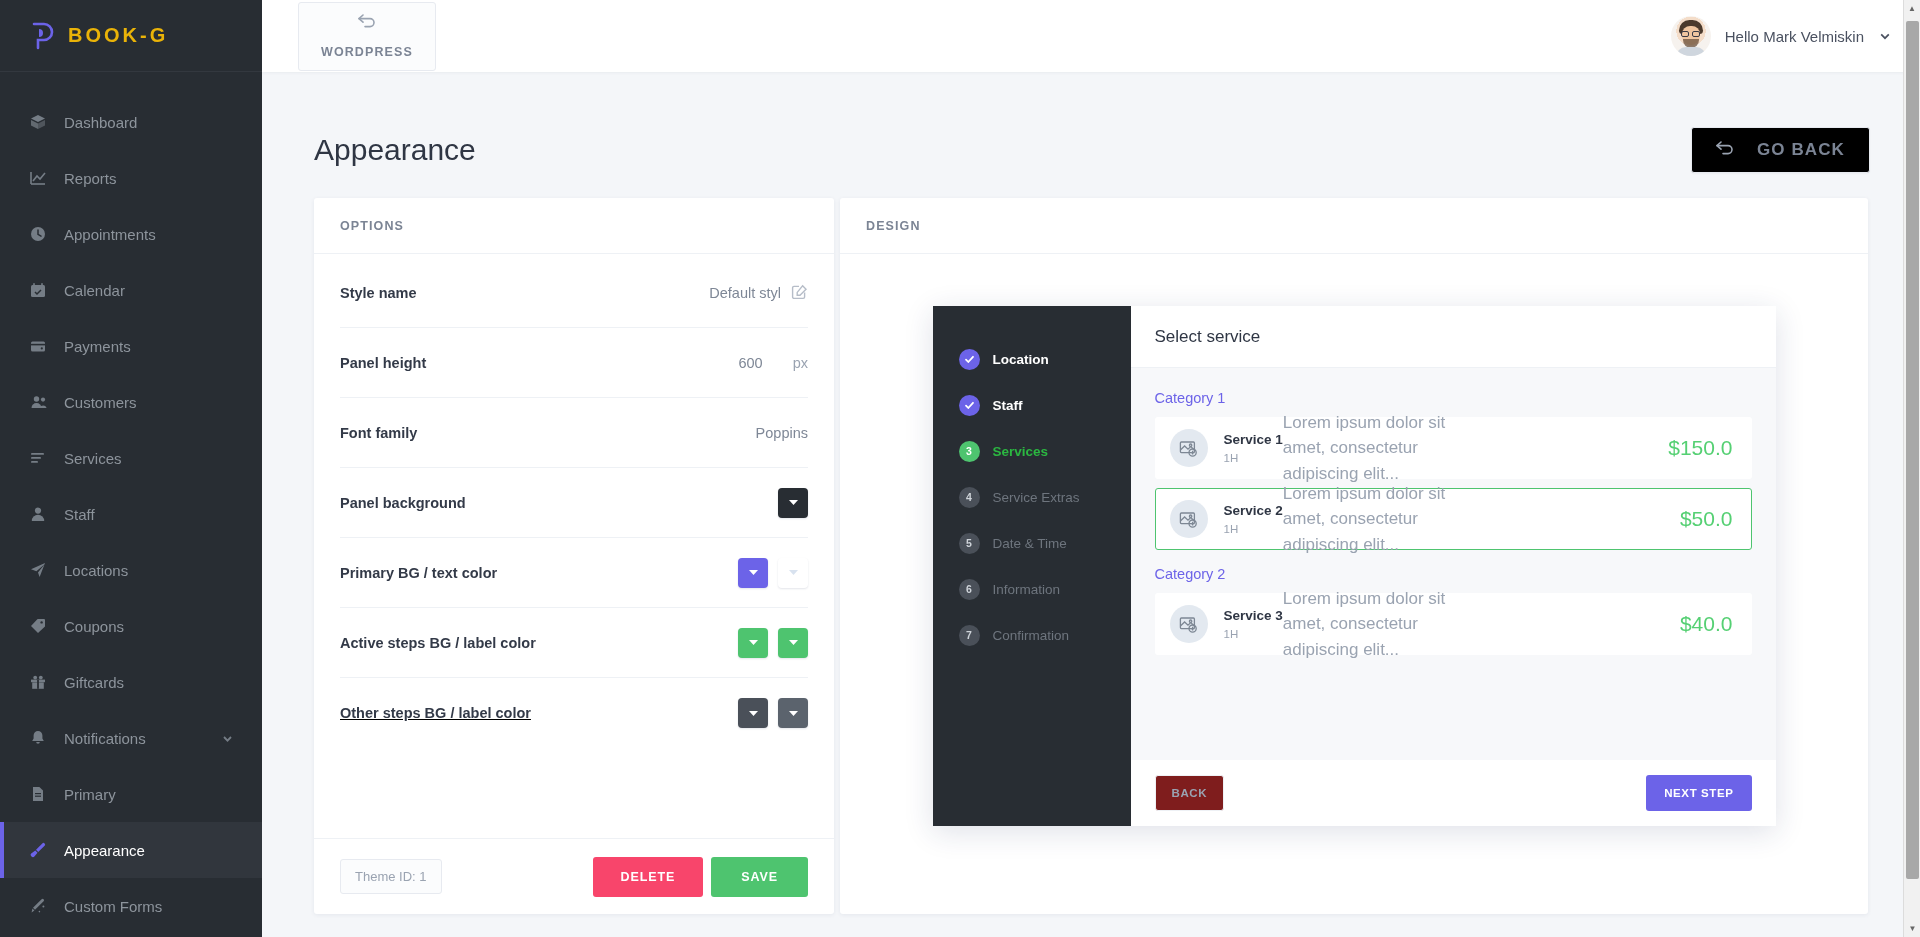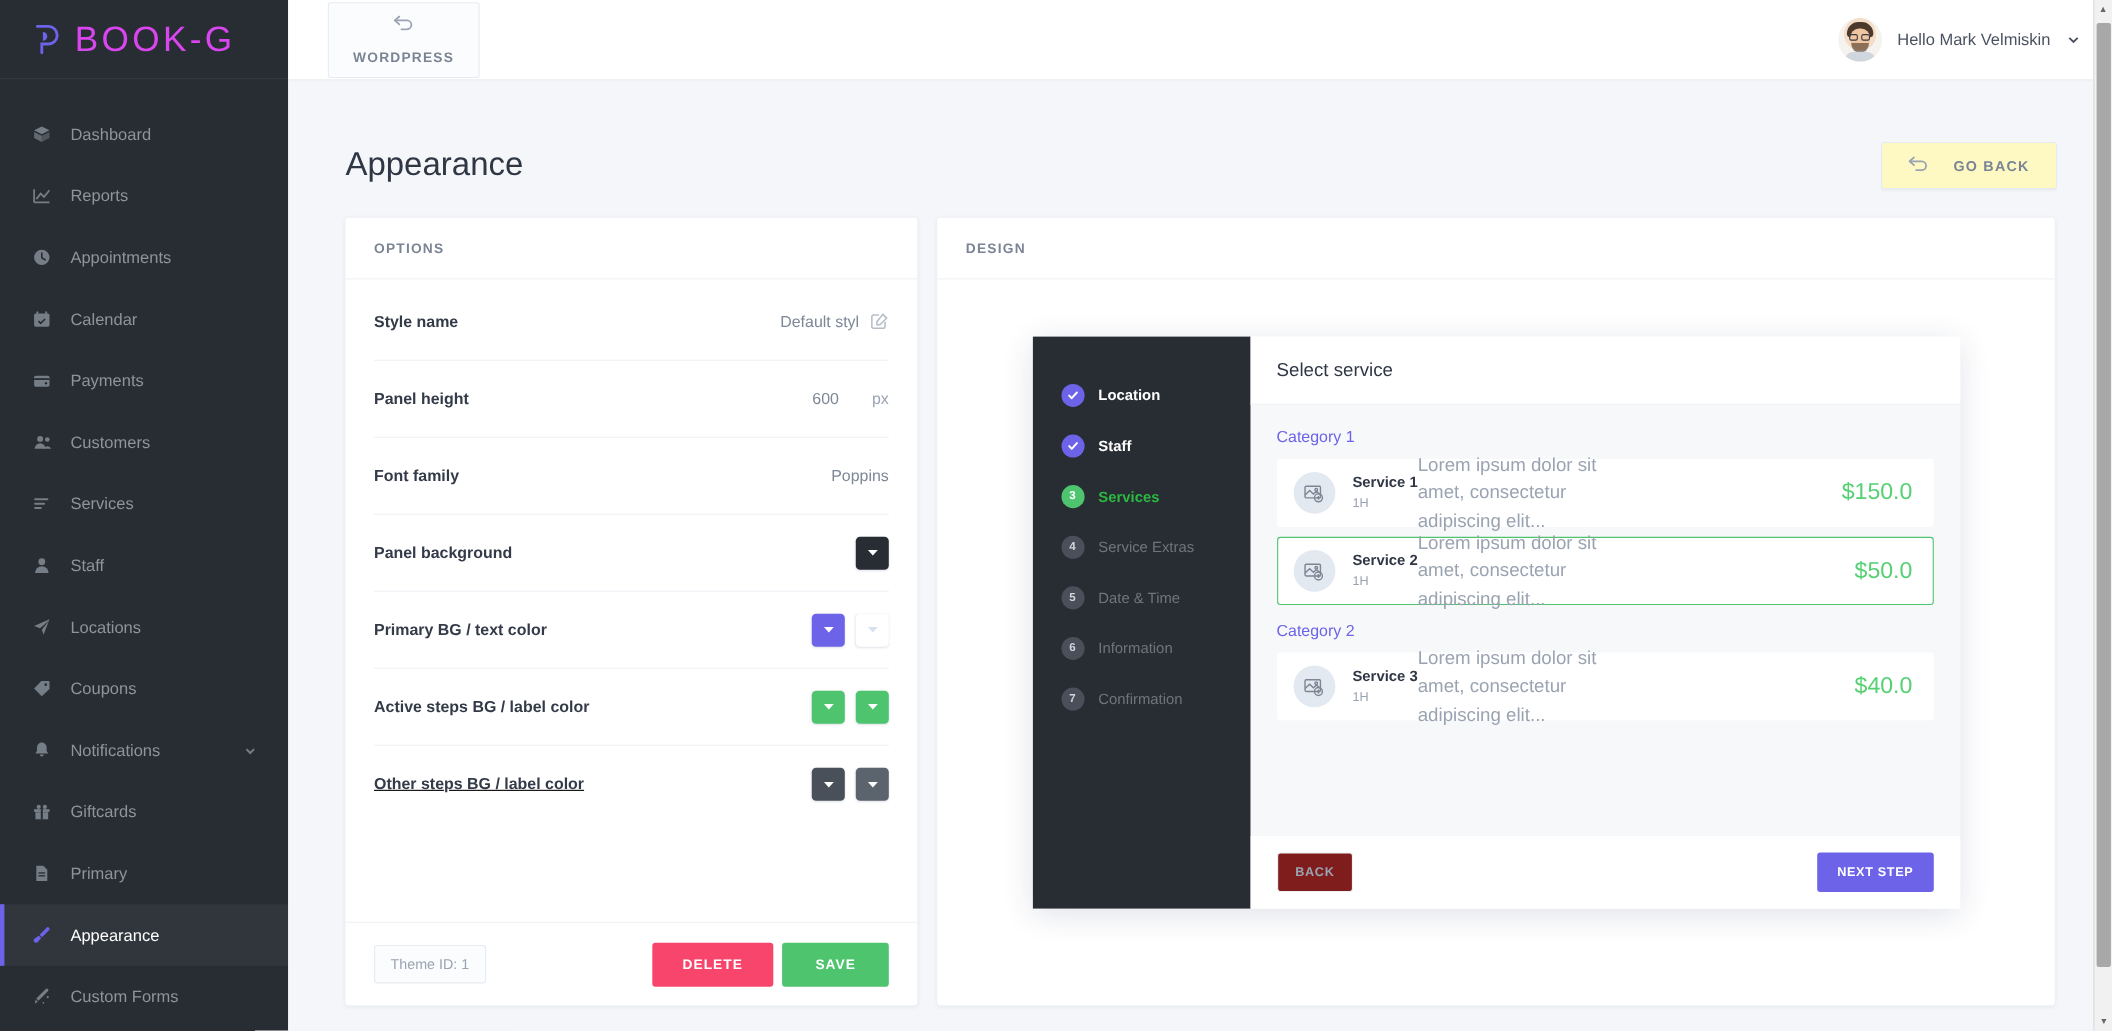--- a/index.html
+++ b/index.html
@@ -18,21 +18,21 @@
     position: relative;
     overflow: hidden;
   }
   .brand {
     height: 72px; display: flex; align-items: center;
     padding-left: 30px;
     border-bottom: 1px solid #33383f;
   }
   .brand-mark { margin-right: 12px; display:flex; align-items:center;}
   .brand-text {
-    color: #d946ef; font-size: 32px; font-weight: normal;
+    color: #eab308; font-size: 20px; font-weight: bold;
     letter-spacing: 3px;
   }
   .nav { padding-top: 22px; }
   .nav-item {
     display: flex; align-items: center;
     height: 56px; padding-left: 30px;
     color: #8d949c; font-size: 15px;
     position: relative; cursor: pointer;
   }
   .nav-item .nav-ico {
@@ -80,29 +80,29 @@
   .hello { color: #4a5160; font-size: 15px; }
   .hello-caret { color:#4a5160; display:flex; }
 
   .page-head {
     display: flex; align-items: center;
     padding: 38px 50px 0 52px; height: 118px;
   }
   .page-title { font-size: 30px; color: #2f3644; font-weight: normal; }
   .go-back {
     margin-left: auto; display: flex; align-items: center; gap: 23px;
-    border: 1px solid #e7eaf0; background: #fef9c3;
+    border: 1px solid #e7eaf0; background: #000000;
     border-radius: 3px; padding: 12px 24px;
-    color: #7b8494; font-size: 13px; font-weight: bold;
+    color: #7b8494; font-size: 17px; font-weight: bold;
     letter-spacing: 1.1px; cursor: pointer;
     box-shadow: 0 1px 2px rgba(20,30,60,.04);
   }
   .go-back svg { color:#9aa3b1; }
 
-  .panels { display: flex; gap: 18px; padding: 8px 52px 0 52px; align-items: flex-start; }
+  .panels { display: flex; gap: 6px; padding: 8px 52px 0 52px; align-items: flex-start; }
 
   .card {
     background: #ffffff;
     border-radius: 3px;
     box-shadow: 0 1px 4px rgba(25,40,80,.07);
   }
   .card-head {
     height: 56px; display: flex; align-items: center;
     padding: 0 26px;
     border-bottom: 1px solid #eef1f5;
@@ -340,43 +340,43 @@
               <path d="M7.6 1 H14 a1 1 0 0 1 1 1 v6.4 L8 15 L1 8 Z"></path>
               <circle cx="11.6" cy="4.4" r="1.2" fill="#282d33"></circle>
             </svg>
           </span>
         <span class="nav-label">Coupons</span>
       </div>
 
       <div class="nav-item">
         <span class="nav-ico">
             <svg width="16" height="16" viewBox="0 0 16 16" fill="currentColor">
-              <path d="M8 1 a4.4 4.4 0 0 1 4.4 4.4 v3.2 l1.4 2.4 H2.2 l1.4-2.4 V5.4 A4.4 4.4 0 0 1 8 1z"></path>
-              <path d="M6.2 12 a1.8 1.8 0 0 0 3.6 0z"></path>
-            </svg>
-          </span>
-        <span class="nav-label">Notifications</span>
-        <span class="nav-caret">
-            <svg width="13" height="13" viewBox="0 0 13 13" fill="none" stroke="currentColor" stroke-width="1.8">
-              <path d="M3 5 L6.5 8.6 L10 5"></path>
-            </svg>
-          </span>
-      </div>
-
-      <div class="nav-item">
-        <span class="nav-ico">
-            <svg width="16" height="16" viewBox="0 0 16 16" fill="currentColor">
               <rect x="1" y="5.6" width="14" height="2.6"></rect>
               <rect x="2.2" y="8.4" width="11.6" height="6.4"></rect>
               <rect x="7.1" y="5.6" width="1.8" height="9.2" fill="#282d33"></rect>
               <circle cx="5.2" cy="3.6" r="1.9"></circle>
               <circle cx="10.8" cy="3.6" r="1.9"></circle>
             </svg>
           </span>
         <span class="nav-label">Giftcards</span>
+      </div>
+
+      <div class="nav-item">
+        <span class="nav-ico">
+            <svg width="16" height="16" viewBox="0 0 16 16" fill="currentColor">
+              <path d="M8 1 a4.4 4.4 0 0 1 4.4 4.4 v3.2 l1.4 2.4 H2.2 l1.4-2.4 V5.4 A4.4 4.4 0 0 1 8 1z"></path>
+              <path d="M6.2 12 a1.8 1.8 0 0 0 3.6 0z"></path>
+            </svg>
+          </span>
+        <span class="nav-label">Notifications</span>
+        <span class="nav-caret">
+            <svg width="13" height="13" viewBox="0 0 13 13" fill="none" stroke="currentColor" stroke-width="1.8">
+              <path d="M3 5 L6.5 8.6 L10 5"></path>
+            </svg>
+          </span>
       </div>
 
       <div class="nav-item">
         <span class="nav-ico">
             <svg width="16" height="16" viewBox="0 0 16 16" fill="currentColor">
               <path d="M3 1 h6.4 L13 4.6 V15 H3 Z"></path>
               <rect x="5" y="7" width="6" height="1.2" fill="#282d33"></rect>
               <rect x="5" y="9.6" width="6" height="1.2" fill="#282d33"></rect>
             </svg>
           </span>

